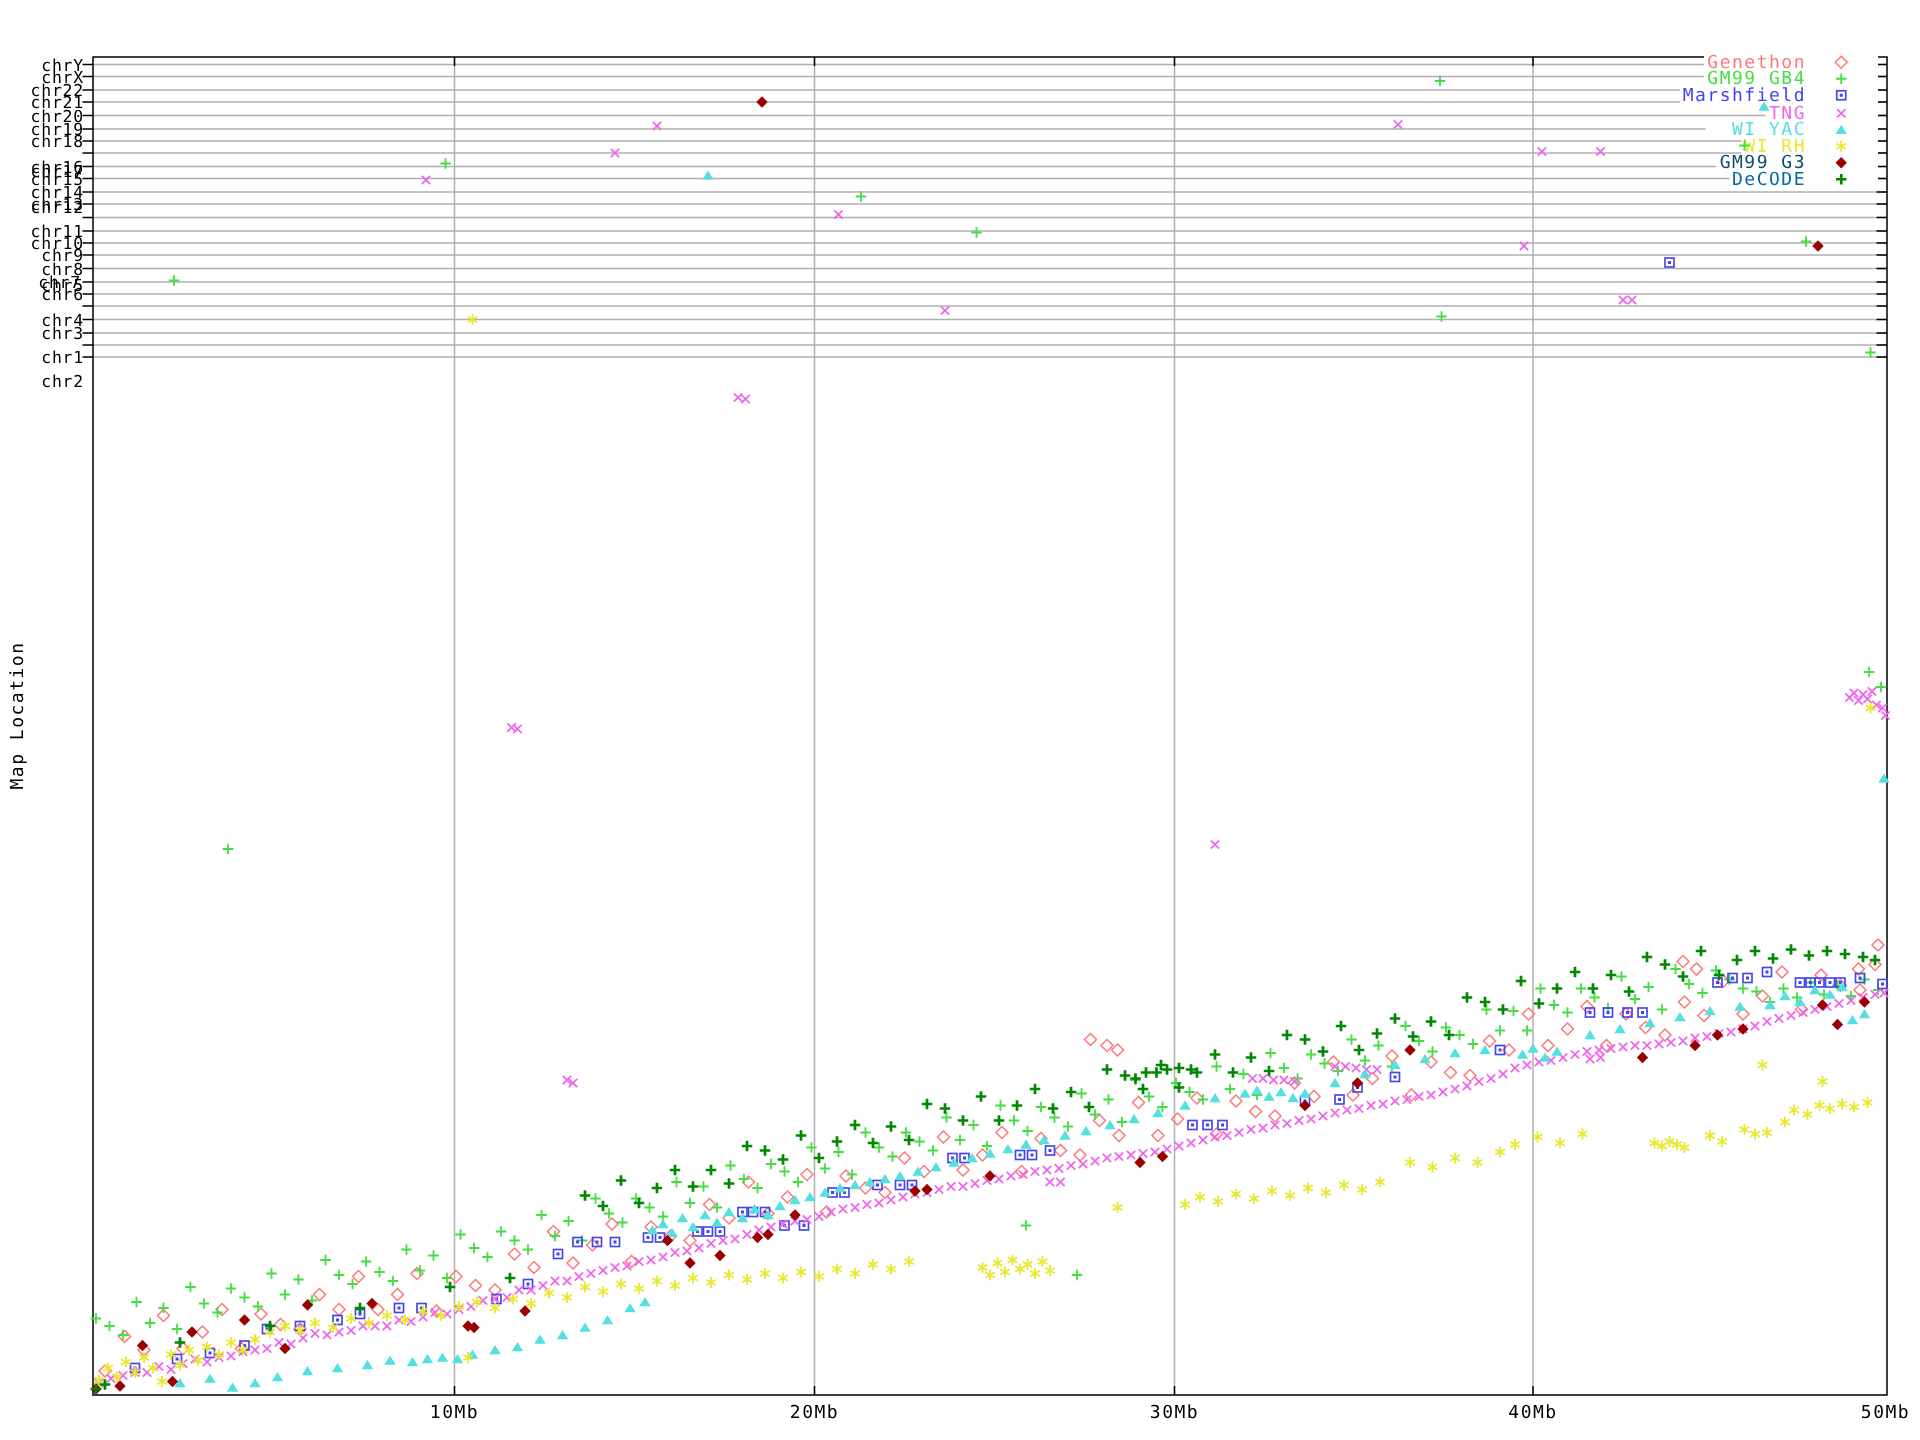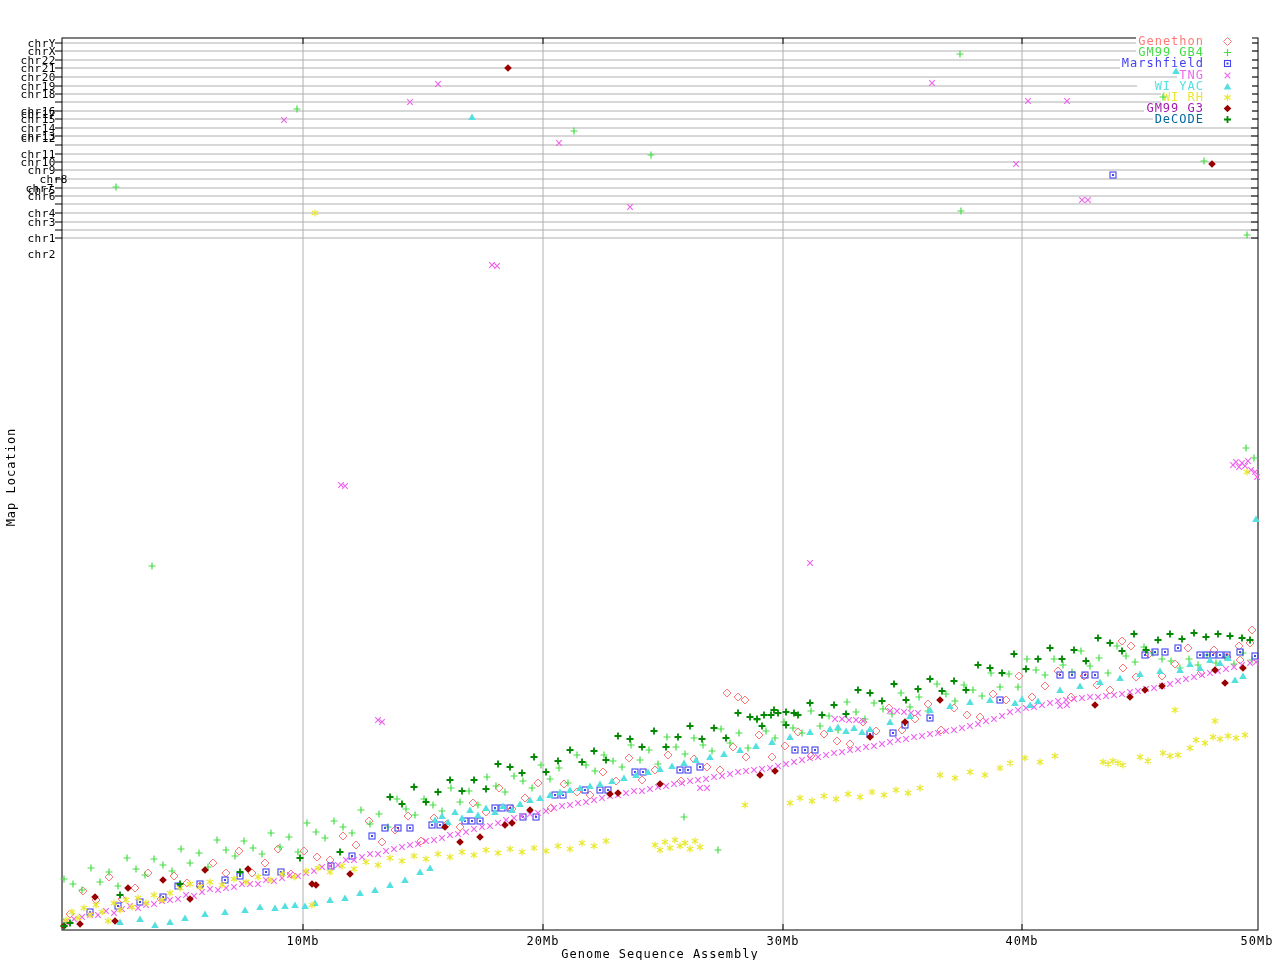--- a/index.html
+++ b/index.html
@@ -167,21 +167,21 @@
         <span style="color: rgb(232, 232, 46);">WI RH</span>
         <span class="sym">
           <svg width="11" height="11" viewBox="-5.5 -5.5 11 11" style="position: static;">
             <g>
               <path d="M0 -3.6V3.6M-3.2 -1.9L3.2 1.9M-3.2 1.9L3.2 -1.9" stroke="#e8e82e" stroke-width="1.2" fill="none"></path>
             </g>
           </svg>
         </span>
       </div>
       <div class="legend-row" style="top: 103px; right: 28px;">
-        <span style="color: #a21caf;">GM99 G3</span>
+        <span style="color: #0c4a6e;">GM99 G3</span>
         <span class="sym">
           <svg width="11" height="11" viewBox="-5.5 -5.5 11 11" style="position: static;">
             <g>
               <path d="M0 -3.8L3.8 0L0 3.8L-3.8 0Z" fill="#990000"></path>
             </g>
           </svg>
         </span>
       </div>
       <div class="legend-row" style="top: 114px; right: 28px;">
         <span style="color: #0369a1;">DeCODE</span>
@@ -1050,29 +1050,28 @@
       <div class="chr-label" style="left: 4px; top: 90px;">chr18</div>
       <div class="chr-label" style="left: 4px; top: 110px;">chr17</div>
       <div class="chr-label" style="left: 4px; top: 107px;">chr16</div>
       <div class="chr-label" style="left: 4px; top: 115px;">chr15</div>
       <div class="chr-label" style="left: 4px; top: 124px;">chr14</div>
       <div class="chr-label" style="left: 4px; top: 132px;">chr13</div>
       <div class="chr-label" style="left: 4px; top: 134px;">chr12</div>
       <div class="chr-label" style="left: 4px; top: 150px;">chr11</div>
       <div class="chr-label" style="left: 4px; top: 158px;">chr10</div>
       <div class="chr-label" style="left: 4px; top: 166px;">chr9</div>
-      <div class="chr-label" style="left: 16px; top: 175px;">chr8</div>
+      <div class="chr-label" style="left: 4px; top: 175px;">chr8</div>
       <div class="chr-label" style="left: 2px; top: 184px;">chr7</div>
       <div class="chr-label" style="left: 4px; top: 192px;">chr6</div>
       <div class="chr-label" style="left: 4px; top: 186px;">chr5</div>
       <div class="chr-label" style="left: 4px; top: 209px;">chr4</div>
       <div class="chr-label" style="left: 4px; top: 218px;">chr3</div>
       <div class="chr-label" style="left: 4px; top: 226px; margin-top: 24px;">chr2</div>
       <div class="chr-label" style="left: 4px; top: 234px;">chr1</div>
       <div class="x-tick-label" style="left: 273px; top: 934px;">10Mb</div>
       <div class="x-tick-label" style="left: 513px; top: 934px;">20Mb</div>
       <div class="x-tick-label" style="left: 753px; top: 934px;">30Mb</div>
       <div class="x-tick-label" style="left: 992px; top: 934px;">40Mb</div>
       <div class="x-tick-label" style="left: 1227px; top: 934px;">50Mb</div>
     </div>
-  <div class="xlabel">Genome Sequence Assembly</div>
   <div class="ylabel">Map Location</div>
 </div>
 
 </body></html>

